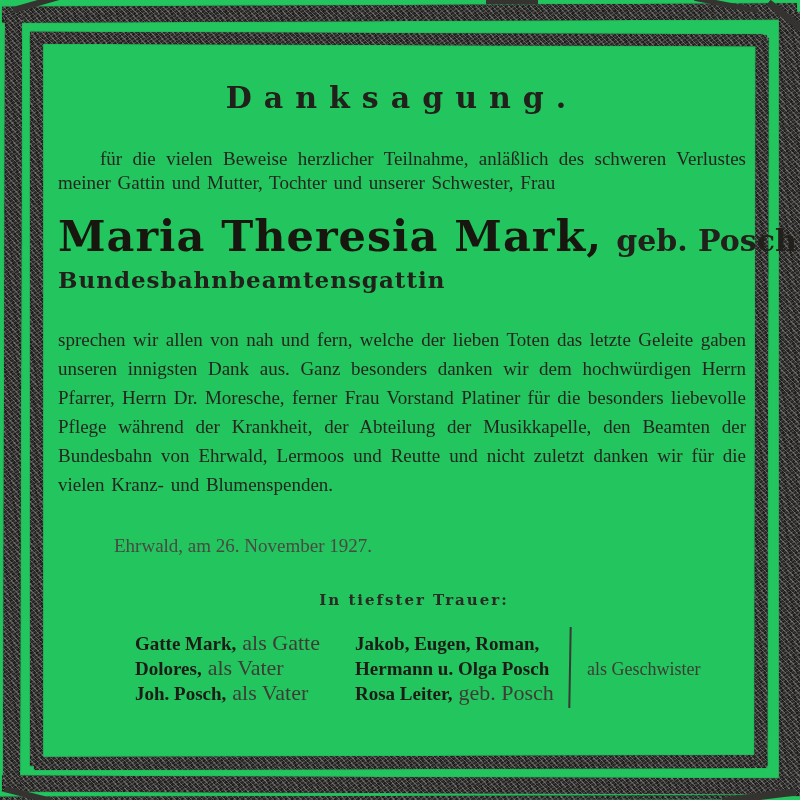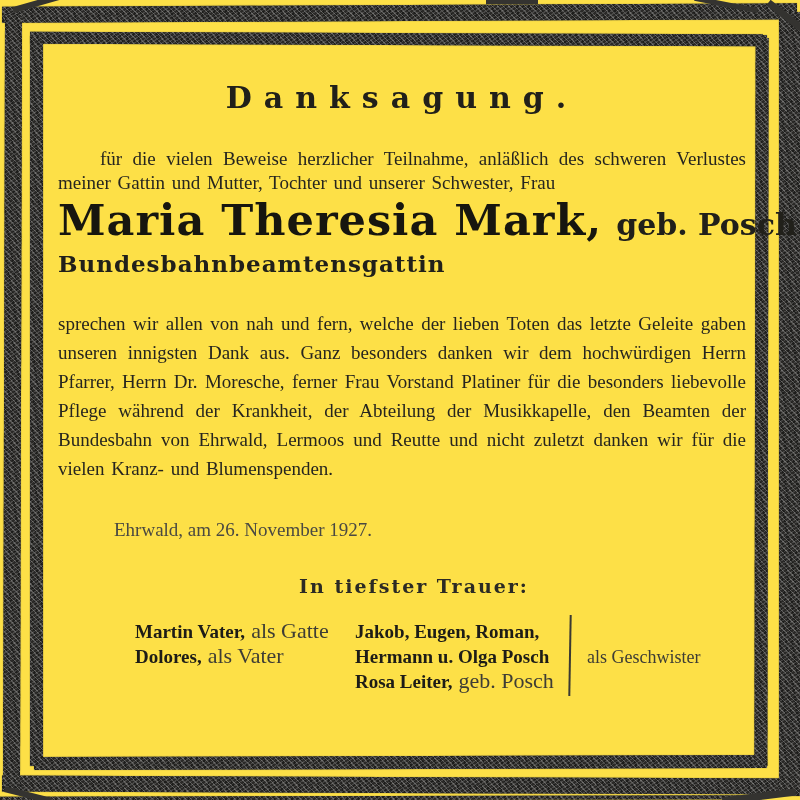--- a/index.html
+++ b/index.html
@@ -3,21 +3,21 @@
 <meta charset="utf-8">
 <style>
   html, body { margin: 0; padding: 0; }
   body {
     width: 800px; height: 800px;
     background: #ffffff;
     font-family: "Liberation Serif", "DejaVu Serif", serif;
     position: relative;
     overflow: hidden;
   }
-  .scan { position: absolute; inset: 0; background: #fde047; }
+  .scan { position: absolute; inset: 0; background: #22c55e; }
 
   
   .ink-strip {
     position: absolute;
     background:
       repeating-linear-gradient(47deg, rgba(255,255,255,0.22) 0 1px, transparent 1px 4px),
       repeating-linear-gradient(-33deg, rgba(255,255,255,0.15) 0 1px, transparent 1px 3px),
       repeating-linear-gradient(81deg, rgba(0,0,0,0.30) 0 2px, transparent 2px 6px),
       #2a2927;
     box-shadow: 0 0 1px rgba(40,40,38,0.7);
@@ -61,21 +61,21 @@
   .intro {
     margin: 32px 0 0 0;
     font-size: 19px;
     line-height: 24px;
     text-align: justify;
     text-indent: 42px;
     word-spacing: 2px;
   }
 
   .nameline {
-    margin-top: 0;
+    margin-top: 16px;
     text-align: right;
     white-space: nowrap;
   }
   .name-big {
     font-family: "DejaVu Serif", serif;
     font-weight: bold;
     font-size: 43px;
     letter-spacing: 1px;
     color: #17160f;
   }
@@ -116,21 +116,21 @@
     font-size: 19px;
     color: #4a4942;
   }
 
   .trauer {
     margin-top: 34px;
     text-align: center;
     padding-left: 24px;
     font-family: "DejaVu Serif", serif;
     font-weight: bold;
-    font-size: 19px;
+    font-size: 15px;
     color: #2b2a24;
     letter-spacing: 2px;
   }
 
   .mourners {
     margin: 22px 0 0 77px;
     display: flex;
     align-items: stretch;
     font-size: 19px;
     line-height: 24px;
@@ -191,24 +191,27 @@
     <p class="bodytext">sprechen wir allen von nah und fern, welche der lieben Toten das letzte Geleite gaben unseren innigsten Dank aus. Ganz besonders danken wir dem hochwürdigen Herrn Pfarrer, Herrn Dr. Moresche, ferner Frau Vorstand Platiner für die besonders liebevolle Pflege während der Krankheit, der Abteilung der Musikkapelle, den Beamten der Bundesbahn von Ehrwald, Lermoos und Reutte und nicht zuletzt danken wir für die vielen Kranz- und Blumenspenden.</p>
 
 
     <p class="dateline">Ehrwald, am 26. November 1927.</p>
 
     <div class="trauer">In tiefster Trauer:</div>
 
     <div class="mourners">
       <div class="m-col-left">
         <div>
-          <span class="m-name">Martin Vater,</span><span class="m-role">als Gatte</span>
+          <span class="m-name">Gatte Mark,</span><span class="m-role">als Gatte</span>
         </div>
         <div>
           <span class="m-name">Dolores,</span><span class="m-role">als Vater</span>
+        </div>
+        <div>
+          <span class="m-name">Joh. Posch,</span><span class="m-role">als Vater</span>
         </div>
       </div>
       <div class="m-col-mid">
         <div>
           <span class="m-name">Jakob, Eugen, Roman,</span><span class="m-suffix"></span>
         </div>
         <div>
           <span class="m-name">Hermann u. Olga Posch</span><span class="m-suffix"></span>
         </div>
         <div>

